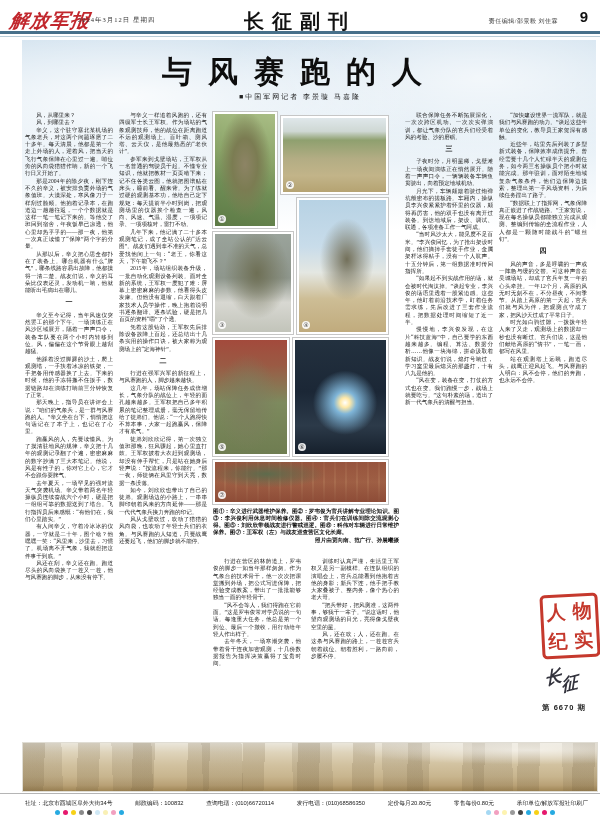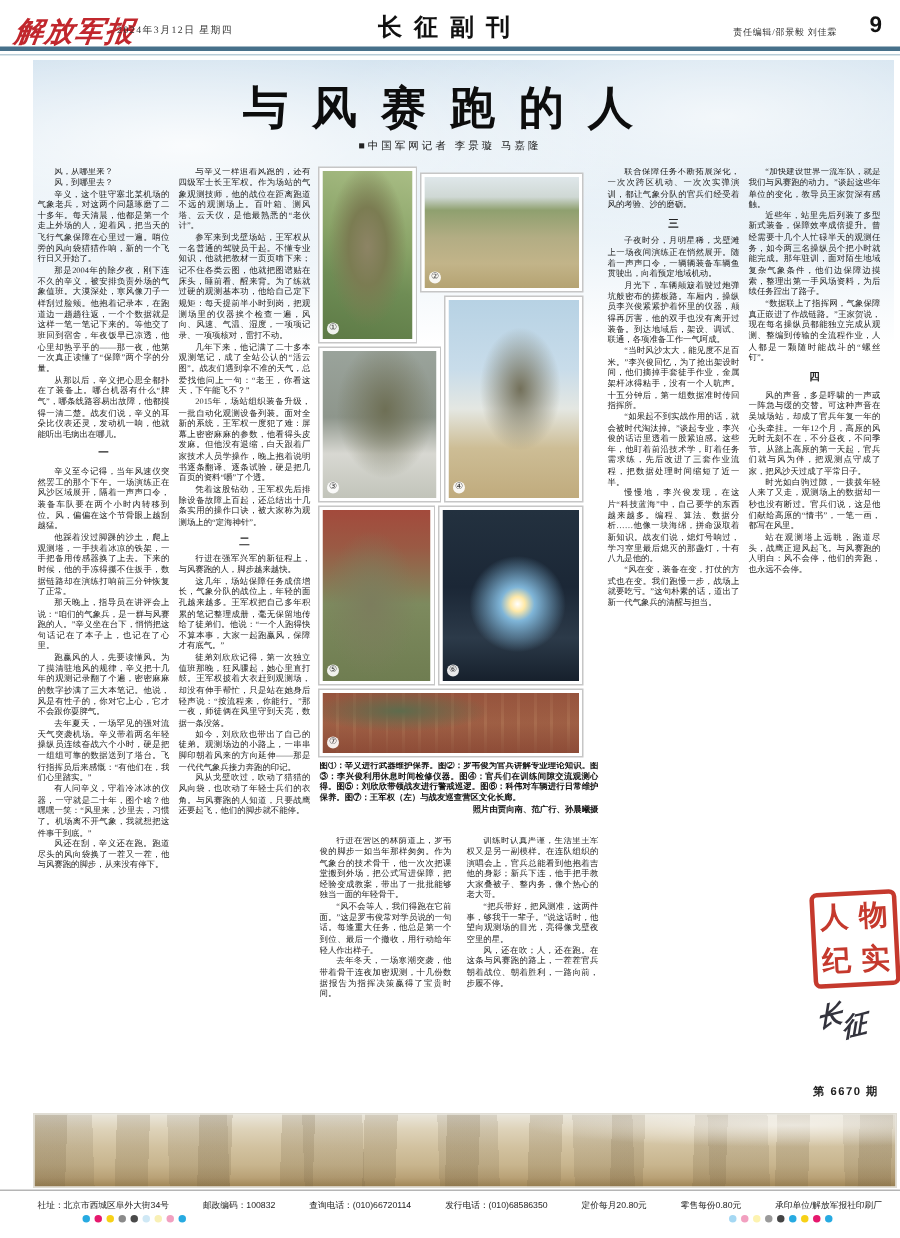--- a/index.html
+++ b/index.html
@@ -9,21 +9,21 @@
     overflow:hidden;
   }
   
   .masthead-logo{
     position:absolute;left:10px;top:8px;font-size:19px;font-weight:bold;
     color:#c1272d;font-style:italic;letter-spacing:1px;
     transform:skewX(-8deg);font-family:"Liberation Serif",serif;
   }
   .masthead-date{position:absolute;left:78px;top:16px;font-size:6.5px;color:#333;letter-spacing:1px;}
   .masthead-section{position:absolute;left:0;right:0;top:8px;text-align:center;
-    font-size:16px;font-weight:bold;letter-spacing:8px;color:#111;}
+    font-size:20px;font-weight:bold;letter-spacing:8px;color:#111;}
   .masthead-editors{position:absolute;right:42px;top:17px;font-size:6px;color:#333;letter-spacing:.5px;}
   .masthead-pageno{position:absolute;right:12px;top:8px;font-size:15px;font-weight:bold;color:#111;
     font-family:"Liberation Sans",sans-serif;}
   .header-rule{position:absolute;left:0;right:0;top:31px;height:3px;background:#47708a;}
   .header-rule2{position:absolute;left:0;right:0;top:36px;height:1px;background:#b9cdd8;}
   
   .sky{
     position:absolute;left:22px;right:4px;top:40px;height:190px;
     background:
       radial-gradient(ellipse at 18% 30%, rgba(255,255,255,.85) 0%, rgba(255,255,255,0) 45%),
@@ -106,21 +106,20 @@
   .calligraphy{
     position:absolute;left:545px;top:662px;width:50px;height:40px;color:#33333d;
     font-style:italic;font-weight:bold;transform:rotate(-14deg) skewX(-10deg);
   }
   .calligraphy .c1{position:absolute;left:0;top:0;font-size:17px;}
   .calligraphy .c2{position:absolute;left:16px;top:10px;font-size:17px;}
   .issue-number{
     position:absolute;left:534px;top:703px;width:60px;text-align:center;
     font-size:7.5px;font-weight:bold;color:#222;letter-spacing:1px;
     font-family:"Liberation Sans",sans-serif;
-    margin-top:20px;
   }
   
   .panorama{
     position:absolute;left:22px;top:742px;width:574px;height:48px;
     border:1px solid #e0ddd4;
     background:
       radial-gradient(ellipse at 88% 15%, rgba(255,255,255,.6) 0%, rgba(255,255,255,0) 25%),
       repeating-linear-gradient(92deg, rgba(110,92,60,.18) 0 22px, rgba(0,0,0,0) 22px 55px),
       repeating-linear-gradient(88deg, rgba(90,75,50,.12) 0 40px, rgba(0,0,0,0) 40px 90px),
       linear-gradient(180deg,#eae6db 0%,#ded3ba 20%,#d2c2a0 45%,#c8b58e 70%,#b9a176 88%,#a08656 100%);

